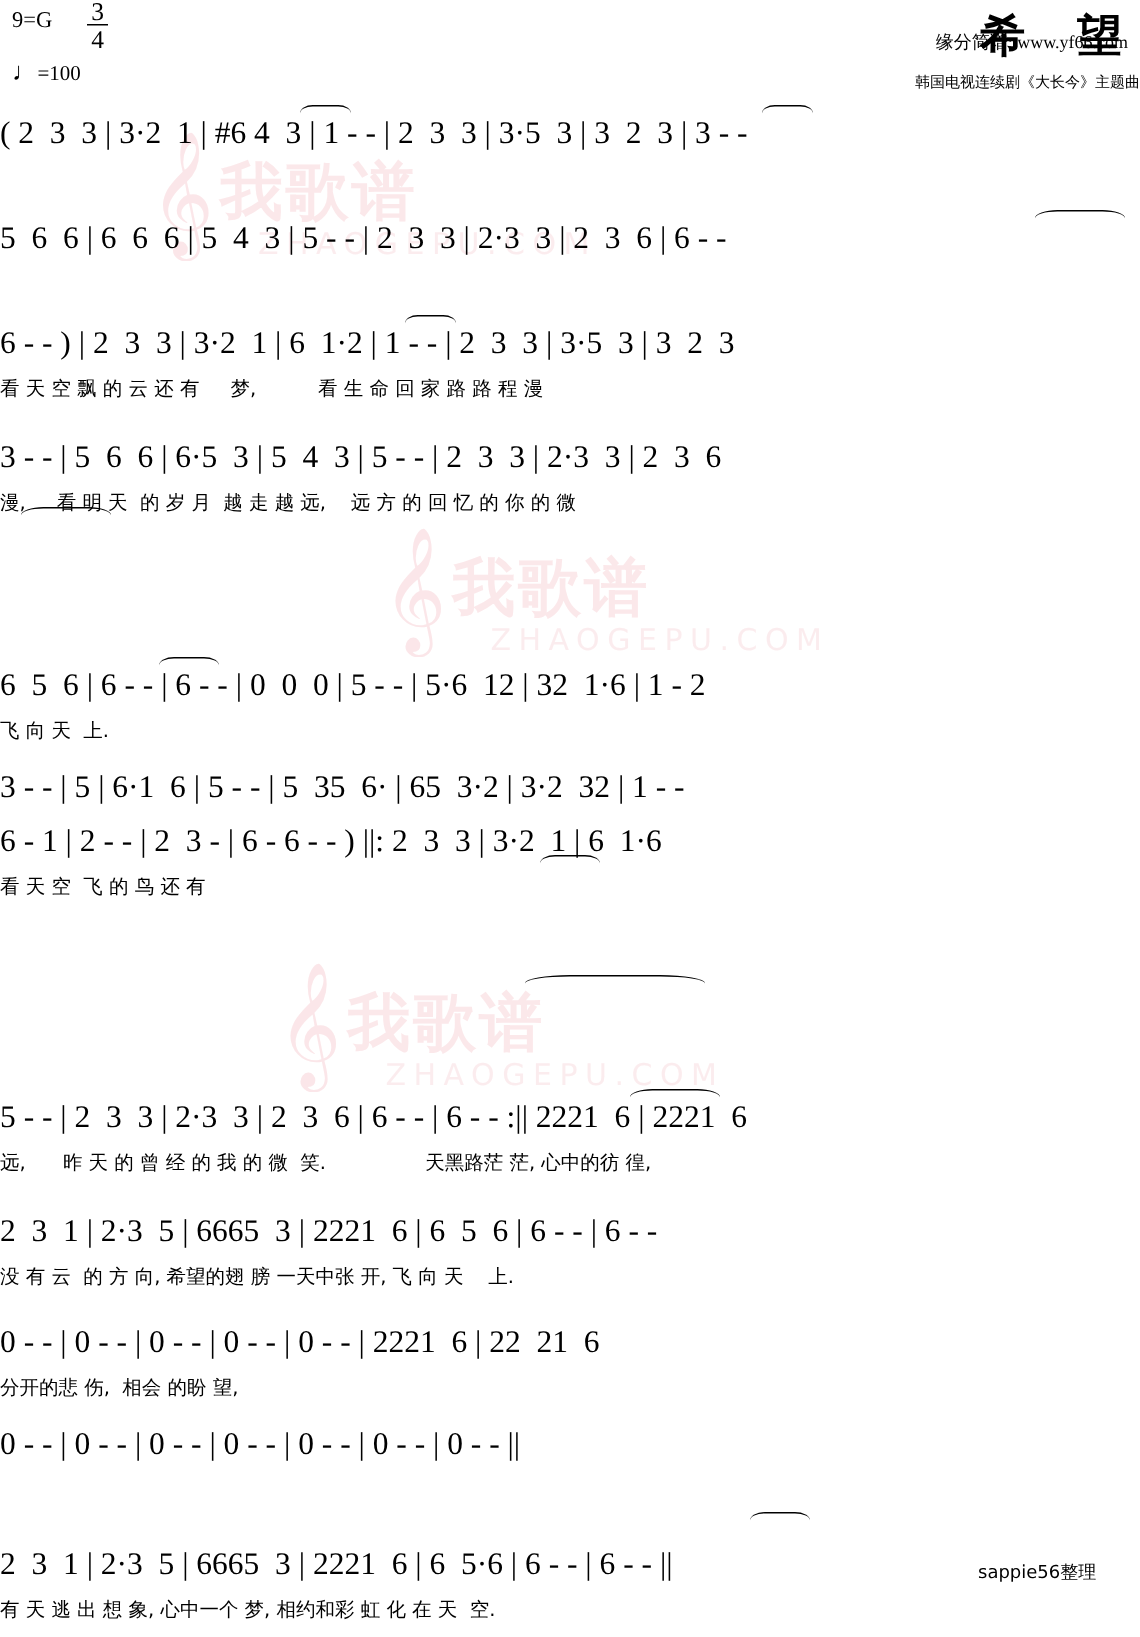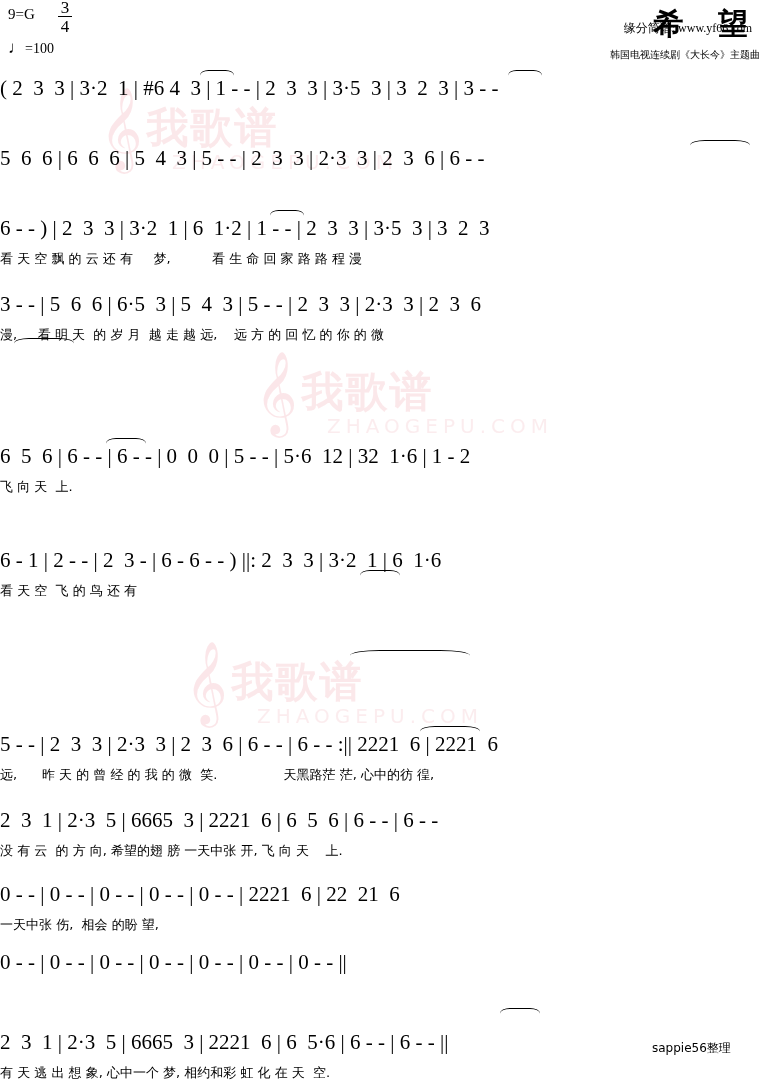--- a/index.html
+++ b/index.html
@@ -123,35 +123,39 @@
     <div class="lyr">看 天 空 飘 的 云 还 有     梦,          看 生 命 回 家 路 路 程 漫</div>
   </div>
   <div class="row" style="top:292px;">
     <div class="notes">3 - - | 5  6  6 | 6·5  3 | 5  4  3 | 5 - - | 2  3  3 | 2·3  3 | 2  3  6</div>
     <div class="lyr">漫,     看 明 天  的 岁 月  越 走 越 远,    远 方 的 回 忆 的 你 的 微</div>
   </div>
   <div class="row" style="top:444px;">
     <div class="notes">6  5  6 | 6 - - | 6 - - | 0  0  0 | 5 - - | 5·6  12 | 32  1·6 | 1 - 2</div>
     <div class="lyr">飞 向 天  上.</div>
   </div>
+  <div class="row" style="top:512px;">
+    <div class="notes">3 - - | 5 | 6·1  6 | 5 - - | 5  35  6· | 65  3·2 | 3·2  32 | 1 - -</div>
+    <div class="lyr"></div>
+  </div>
   <div class="row" style="top:548px;">
     <div class="notes">6 - 1 | 2 - - | 2  3 - | 6 - 6 - - ) ||: 2  3  3 | 3·2  1 | 6  1·6</div>
     <div class="lyr">看 天 空  飞 的 鸟 还 有</div>
   </div>
   <div class="row" style="top:732px;">
     <div class="notes">5 - - | 2  3  3 | 2·3  3 | 2  3  6 | 6 - - | 6 - - :|| 2221  6 | 2221  6</div>
     <div class="lyr">远,      昨 天 的 曾 经 的 我 的 微  笑.                天黑路茫 茫, 心中的彷 徨,</div>
   </div>
   <div class="row" style="top:808px;">
     <div class="notes">2  3  1 | 2·3  5 | 6665  3 | 2221  6 | 6  5  6 | 6 - - | 6 - -</div>
     <div class="lyr">没 有 云  的 方 向, 希望的翅 膀 一天中张 开, 飞 向 天    上.</div>
   </div>
   <div class="row" style="top:882px;">
     <div class="notes">0 - - | 0 - - | 0 - - | 0 - - | 0 - - | 2221  6 | 22  21  6</div>
-    <div class="lyr">一天中张 伤,  相会 的盼 望,</div>
+    <div class="lyr">分开的悲 伤,  相会 的盼 望,</div>
   </div>
   <div class="row" style="top:950px;">
     <div class="notes">0 - - | 0 - - | 0 - - | 0 - - | 0 - - | 0 - - | 0 - - ||</div>
     <div class="lyr"></div>
   </div>
   <div class="row" style="top:1030px;">
     <div class="notes">2  3  1 | 2·3  5 | 6665  3 | 2221  6 | 6  5·6 | 6 - - | 6 - - ||</div>
     <div class="lyr">有 天 逃 出 想 象, 心中一个 梦, 相约和彩 虹 化 在 天  空.</div>
   </div>
 

